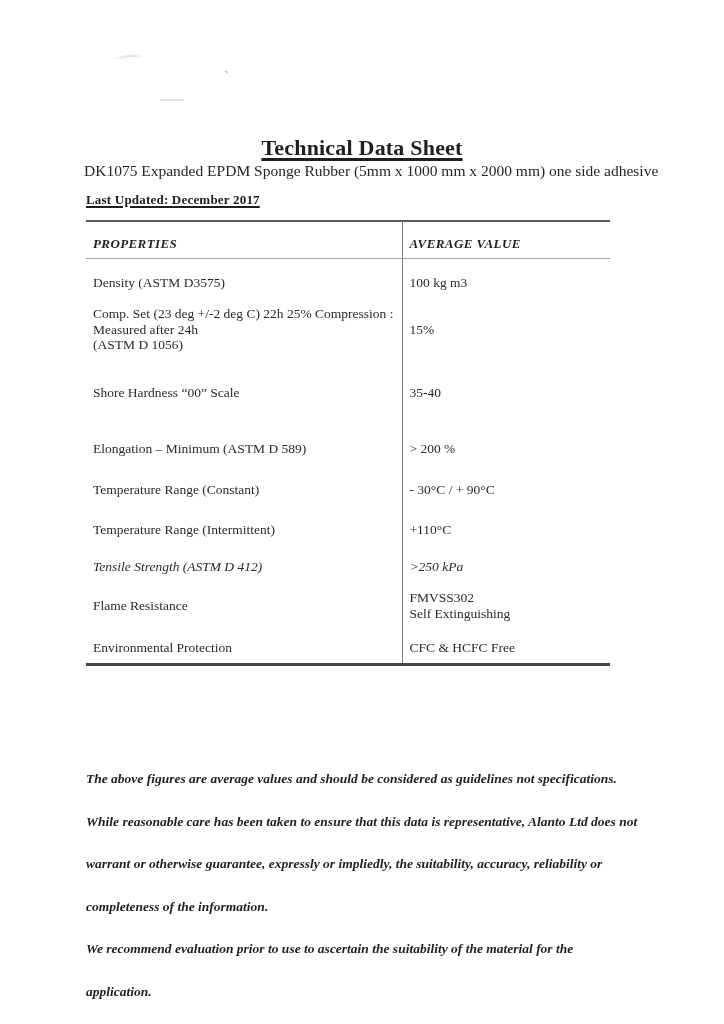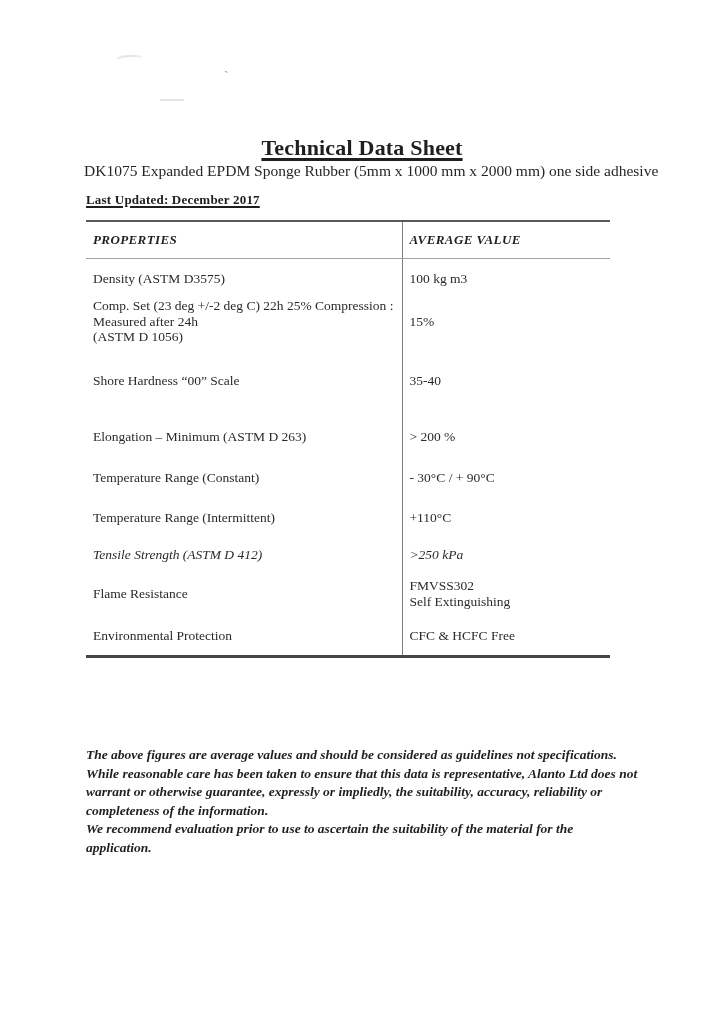--- a/index.html
+++ b/index.html
@@ -53,21 +53,21 @@
   .props-table {
     position: absolute; left: 86px; top: 220px;
     width: 524px; border-collapse: collapse; table-layout: fixed;
     font-size: 13.5px; color: #2a2a2a;
     border-top: 2px solid #5a5a5a;
   }
   .props-table col.c-prop  { width: 316px; }
   .props-table col.c-value { width: 208px; }
   .props-table th, .props-table td {
     vertical-align: middle; text-align: left;
-    padding: 0 6px 0 7px; font-weight: normal;
+    padding: 8px 6px 0 7px; font-weight: normal;
     white-space: pre-line; line-height: 15.5px;
   }
   .props-table th:first-child, .props-table td:first-child {
     border-right: 1.5px solid #7d7d7d;
   }
   .props-table thead tr { height: 37px; }
   .props-table thead th {
     font-weight: bold; font-style: italic; font-size: 13px;
     letter-spacing: .4px; color: #1f1f1f;
     border-bottom: 1.5px solid #a2a2a2;
@@ -83,21 +83,21 @@
   .props-table tbody tr:nth-child(9)  { height: 40px; margin-left: 12px; }
   .props-table tbody tr:nth-child(10) { height: 44px; margin-top: 35px; }
   .props-table tbody tr:nth-child(11) { height: 34px; }
   .props-table tbody tr:last-child td { border-bottom: 3px solid #454545; }
 
   .disclaimer {
     position: absolute; left: 86px; top: 746px; width: 580px;
     font-size: 13.5px; font-weight: bold; font-style: italic;
     color: #1f1f1f; line-height: 18.5px;
   }
-  .disclaimer .line { white-space: nowrap; }
+  .disclaimer .line { white-space: nowrap; margin-top: 24px; }
 </style>
 </head>
 <body>
 
 <div class="page">
 
   <span class="artifact artifact-smudge"></span>
   <span class="artifact artifact-tick">`</span>
   <span class="artifact artifact-dash"></span>
 
@@ -127,21 +127,21 @@
         <td>Comp. Set (23 deg +/-2 deg C) 22h 25% Compression :
 Measured after 24h
 (ASTM D 1056)</td>
         <td>15%</td>
       </tr>
       <tr>
         <td>Shore Hardness “00” Scale</td>
         <td>35-40</td>
       </tr>
       <tr>
-        <td>Elongation – Minimum (ASTM D 263)</td>
+        <td>Elongation – Minimum (ASTM D 589)</td>
         <td>&gt; 200 %</td>
       </tr>
       <tr>
         <td>Temperature Range (Constant)</td>
         <td>- 30°C / + 90°C</td>
       </tr>
       <tr>
         <td>Temperature Range (Intermittent)</td>
         <td>+110°C</td>
       </tr>

